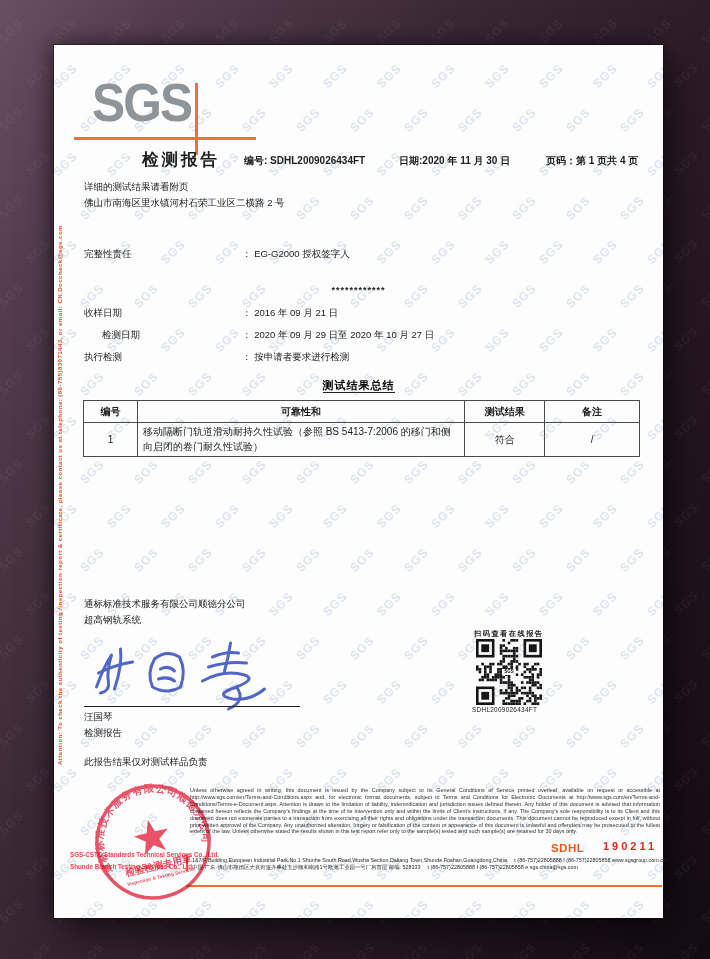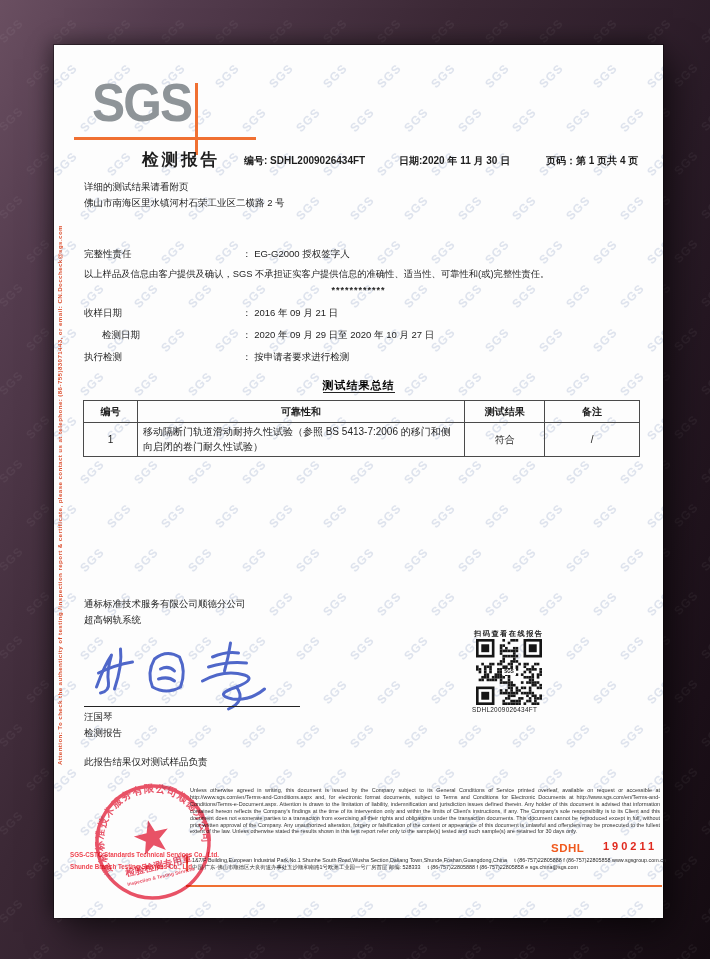--- a/index.html
+++ b/index.html
@@ -646,21 +646,20 @@
   <div class="abs hdr hdr-no txt">编号: SDHL2009026434FT</div>
   <div class="abs hdr hdr-date txt">日期:2020 年 11 月 30 日</div>
   <div class="abs hdr hdr-page txt">页码：第 1 页共 4 页</div>
 
   <div class="abs company-line txt" style="top:136px;">详细的测试结果请看附页</div>
   <div class="abs company-line txt" style="top:152px;">佛山市南海区里水镇河村石荣工业区二横路 2 号</div>
 
   <div class="abs row-label txt" style="top:203px;">完整性责任</div>
   <div class="abs row-value txt" style="top:203px;">： EG-G2000 授权签字人</div>
 
-  <div class="abs disclaimer txt">以上样品及信息由客户提供及确认，SGS 不承担证实客户提供信息的准确性、适当性、可靠性和(或)完整性责任。</div>
   <div class="abs stars txt">************</div>
 
   <div class="abs row-label txt" style="top:262px;">收样日期</div>
   <div class="abs row-value txt" style="top:262px;">： 2016 年 09 月 21 日</div>
   <div class="abs row-label txt" style="top:284px;margin-left:18px;">检测日期</div>
   <div class="abs row-value txt" style="top:284px;">： 2020 年 09 月 29 日至 2020 年 10 月 27 日</div>
   <div class="abs row-label txt" style="top:306px;">执行检测</div>
   <div class="abs row-value txt" style="top:306px;">： 按申请者要求进行检测</div>
 
   <div class="abs section-title"><span>测试结果总结</span></div>

